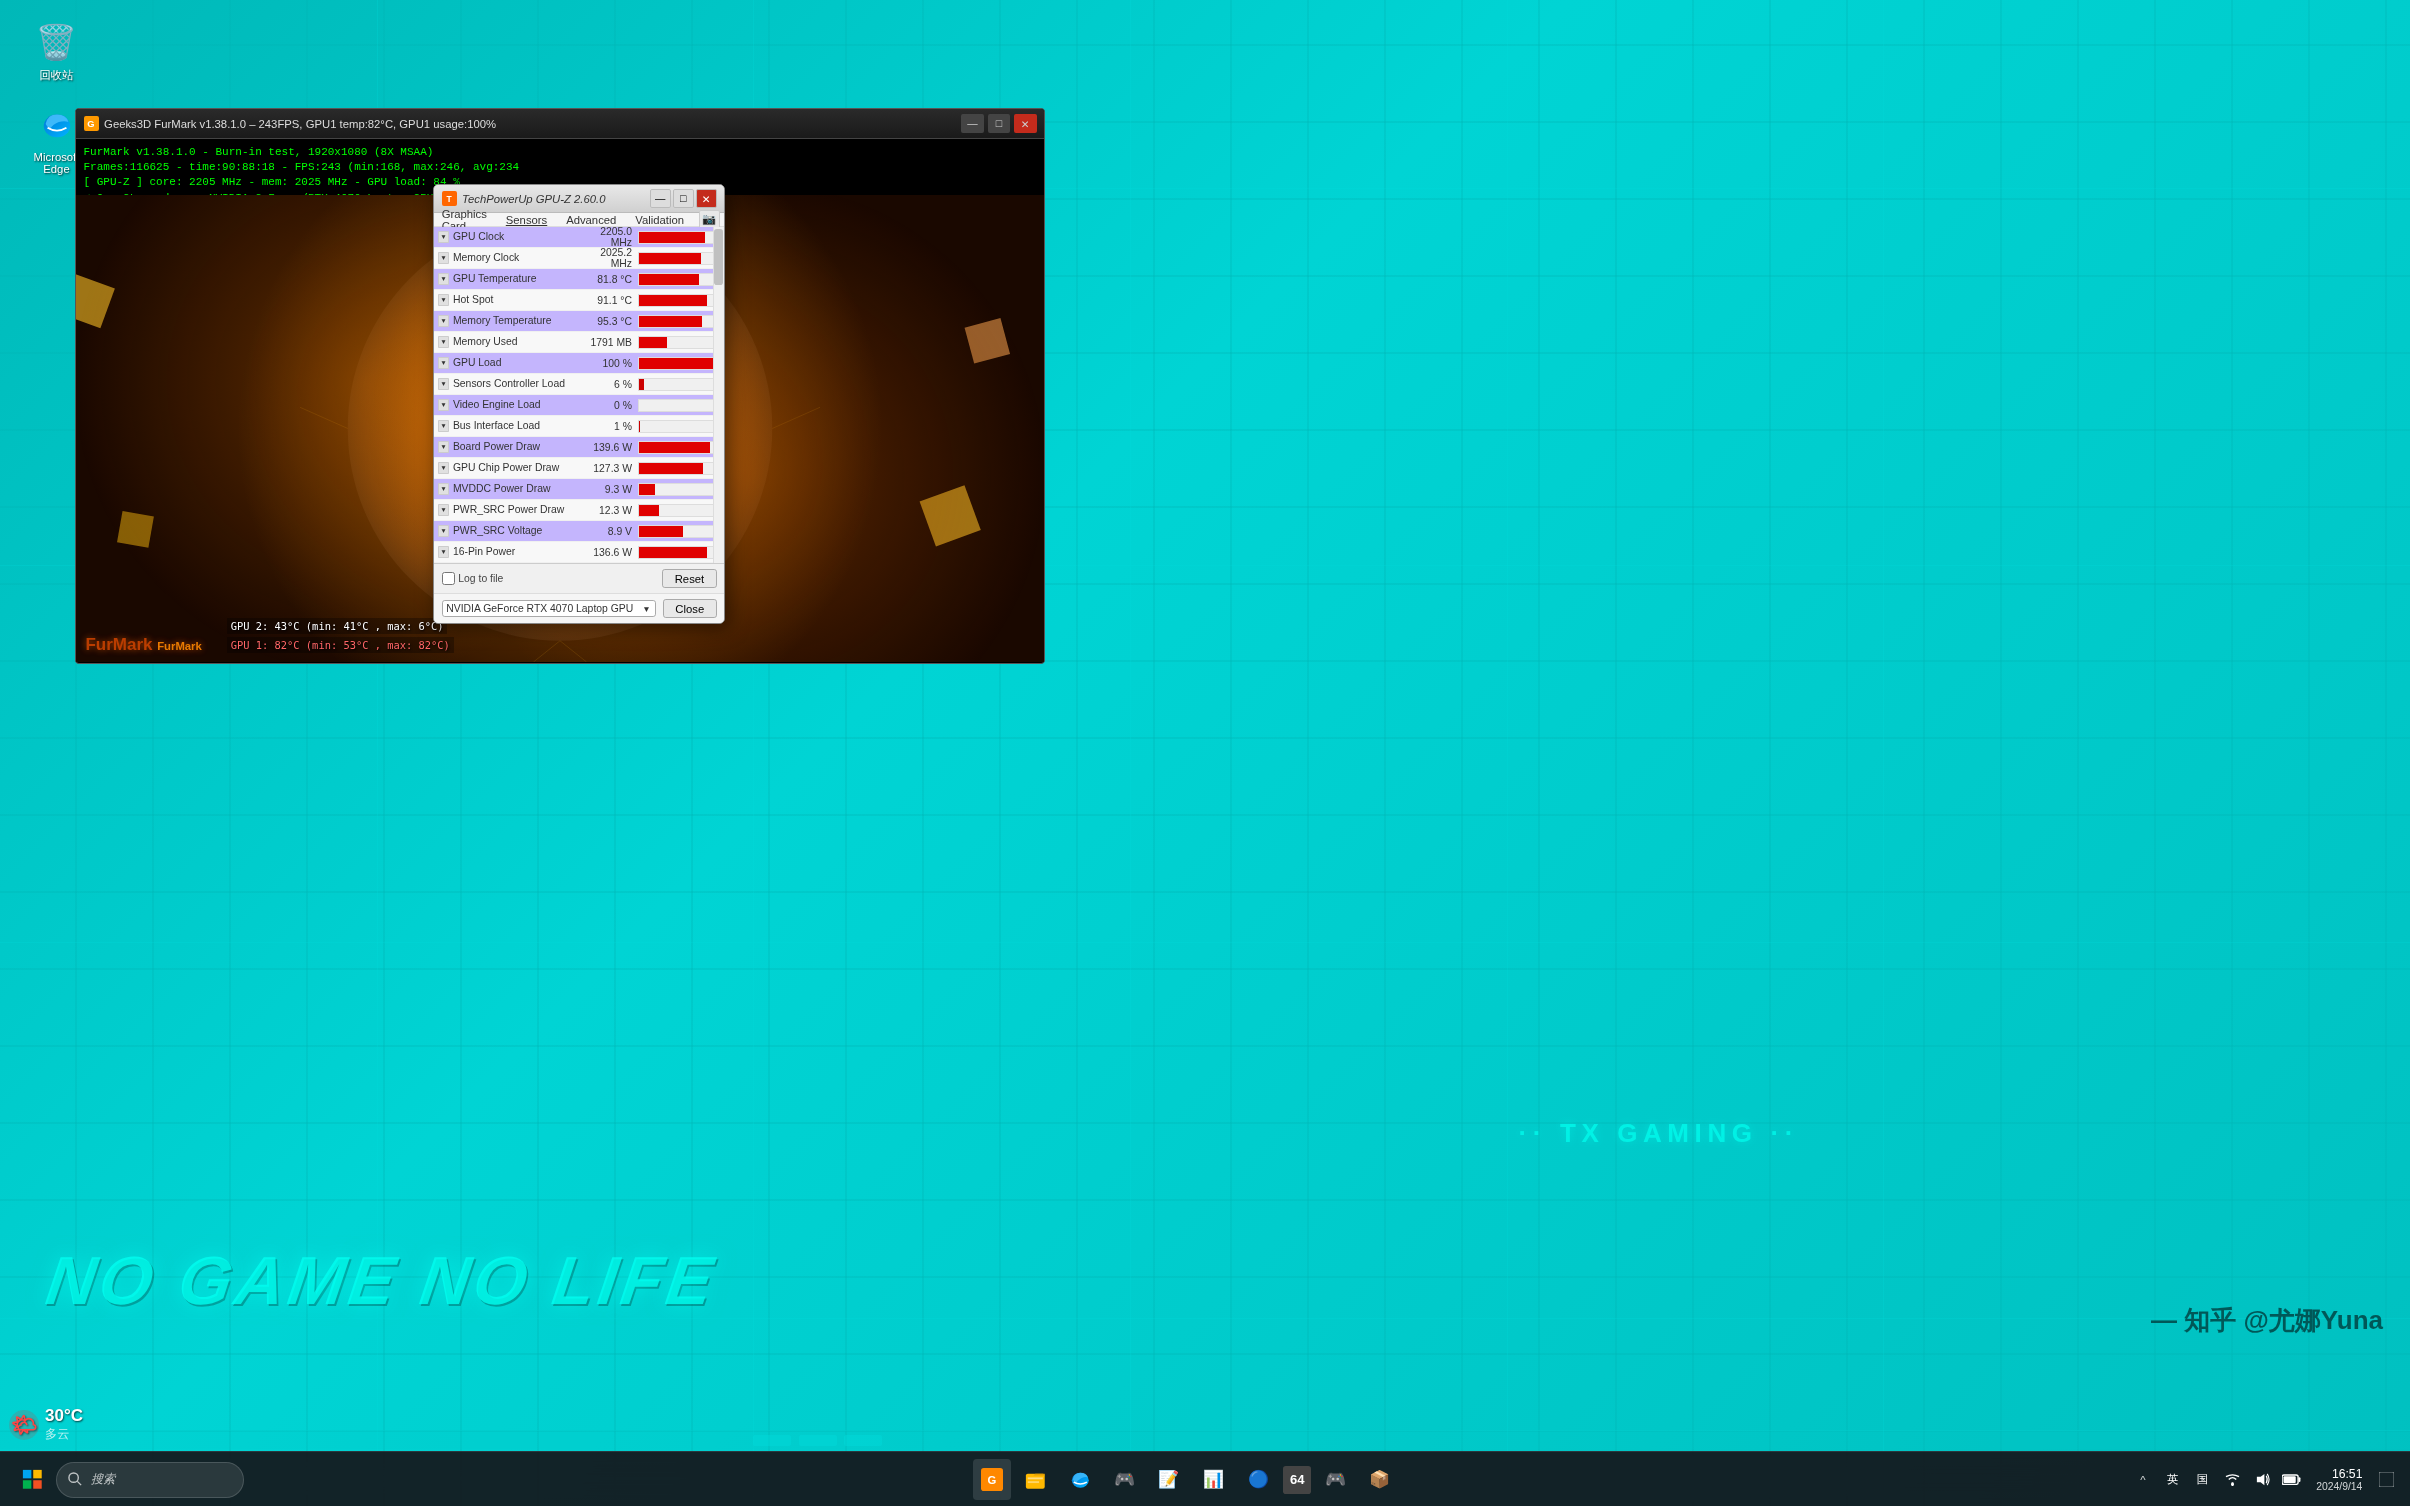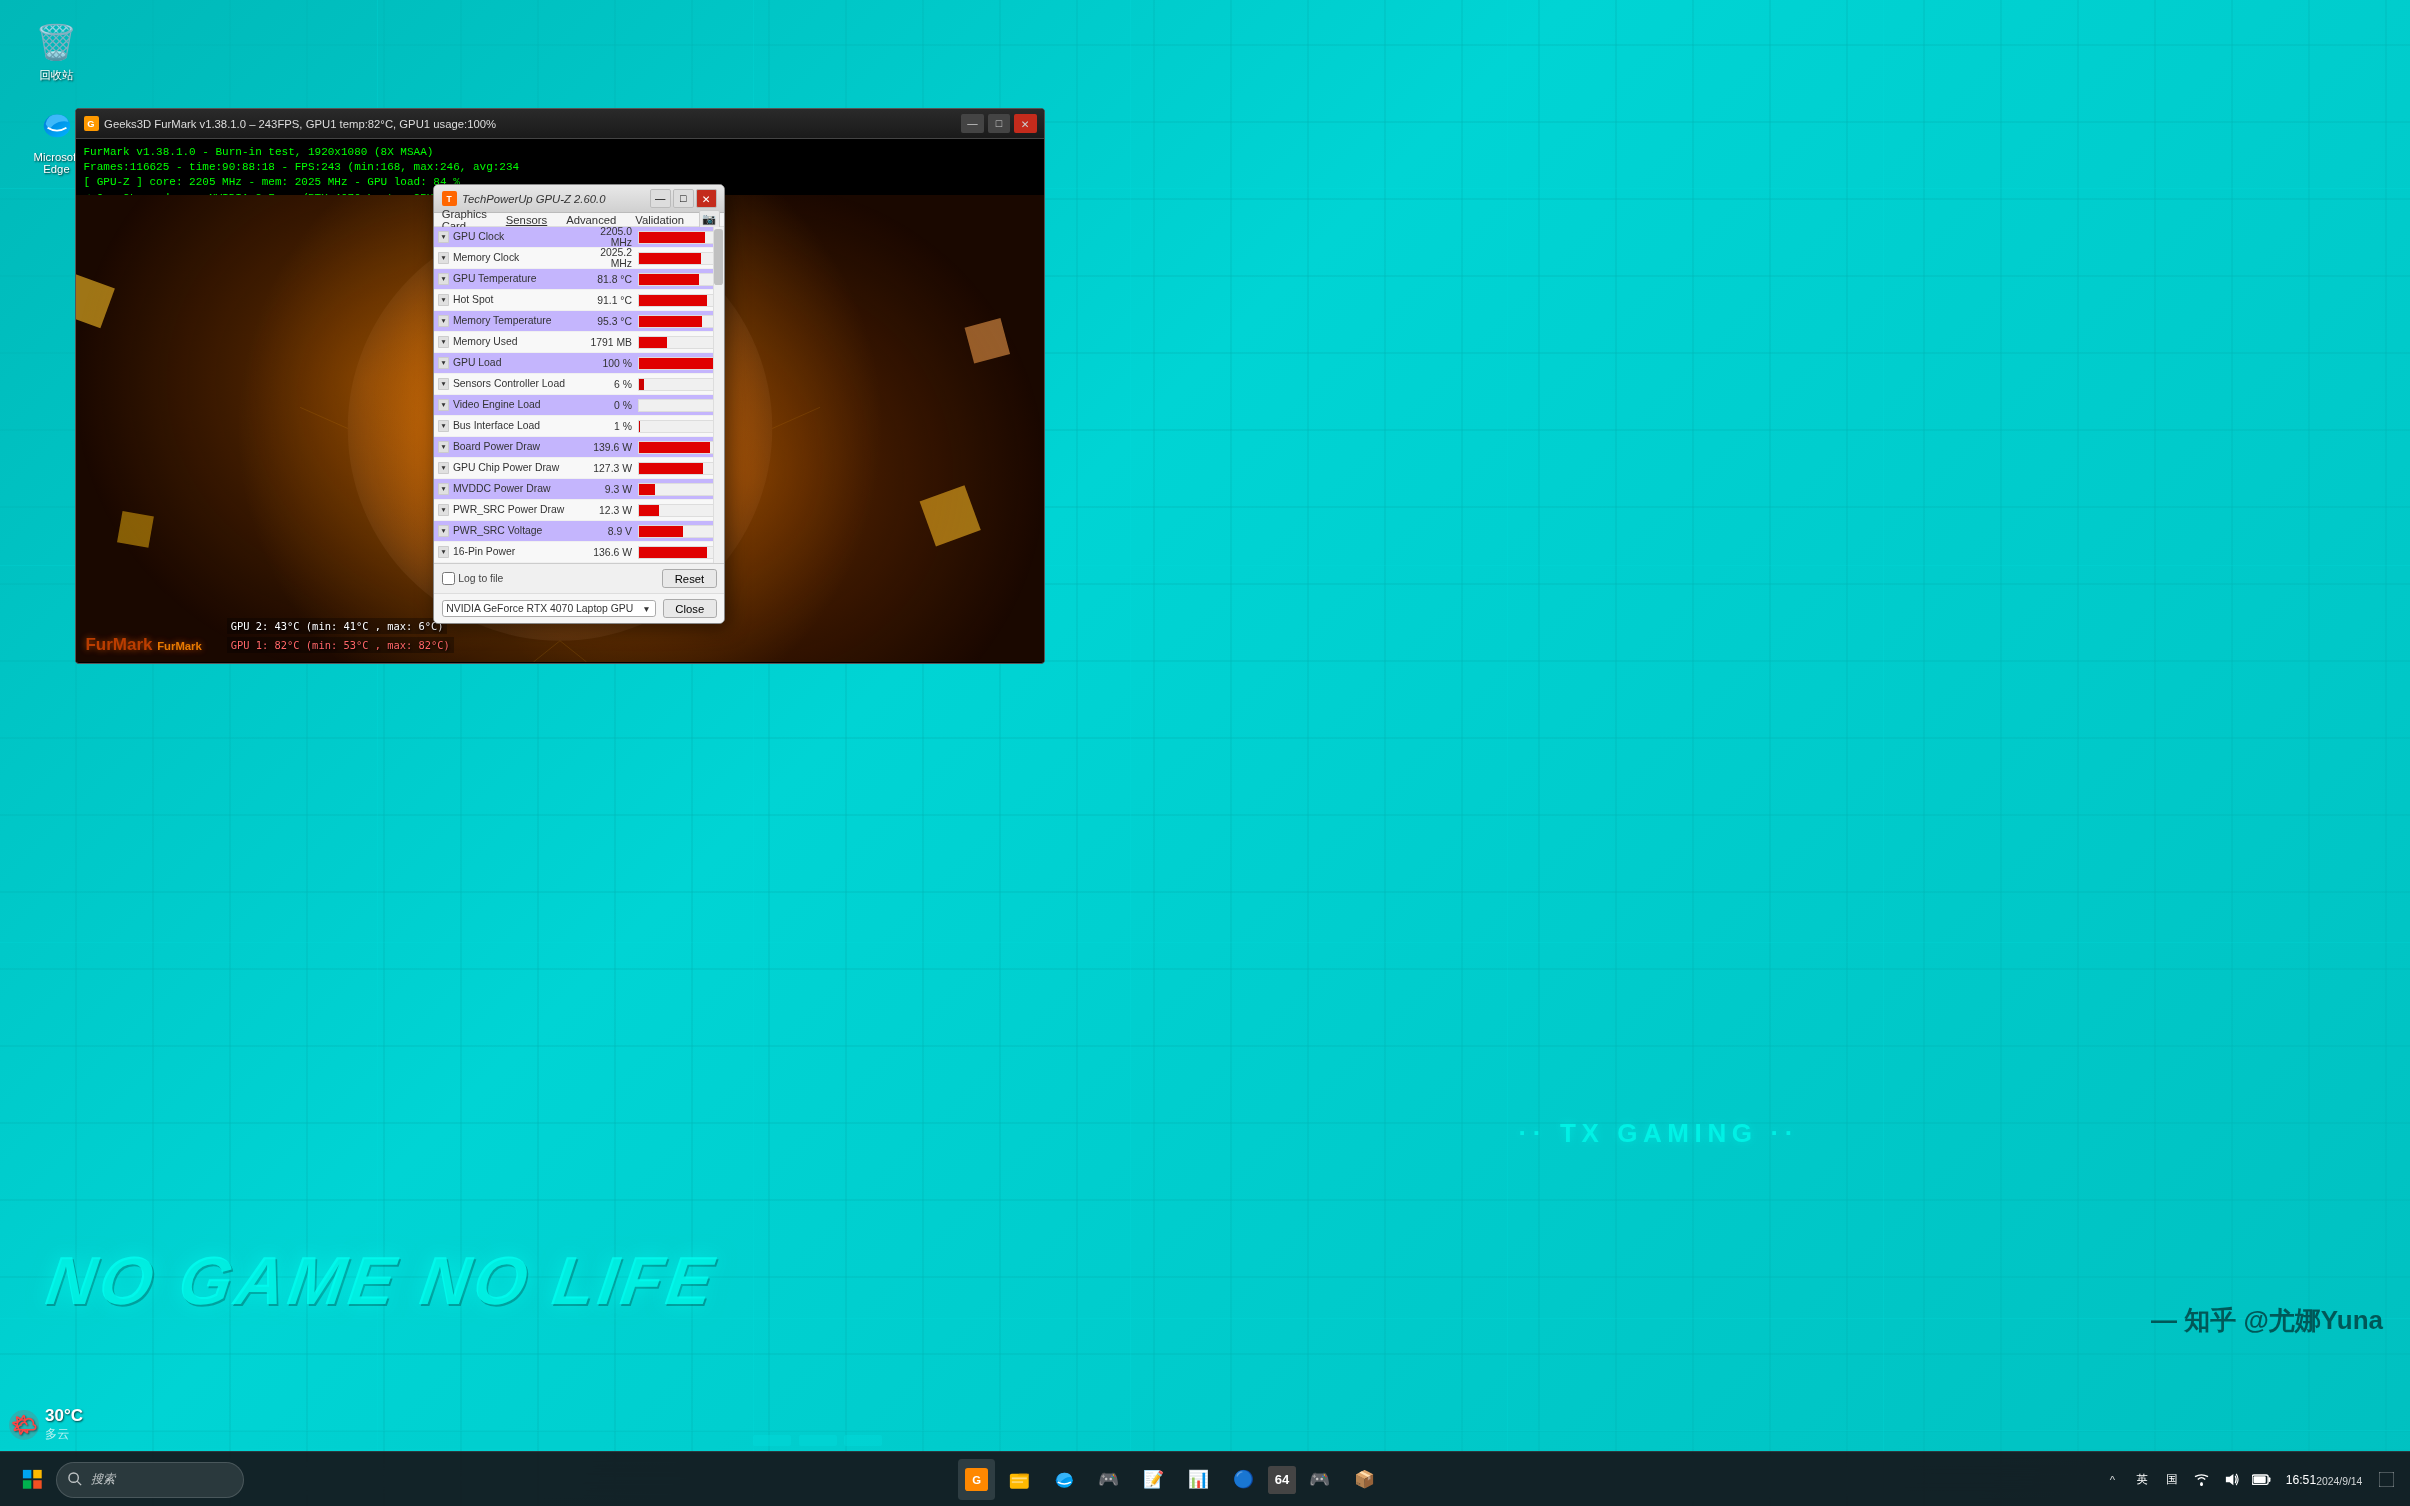--- a/index.html
+++ b/index.html
@@ -470,21 +470,21 @@
       display: flex;
       align-items: center;
       justify-content: center;
       font-size: 13px;
       color: rgba(255,255,255,0.8);
       cursor: pointer;
     }
 
     .clock-area {
       display: flex;
-      flex-direction: row;
+      flex-direction: column;
       align-items: flex-end;
       color: white;
       font-size: 12.2px;
       cursor: pointer;
       padding: 0 3.8px;
     }
 
     .clock-time { font-weight: 500; }
     .clock-date { font-size: 10.4px; opacity: 0.8; }
 

